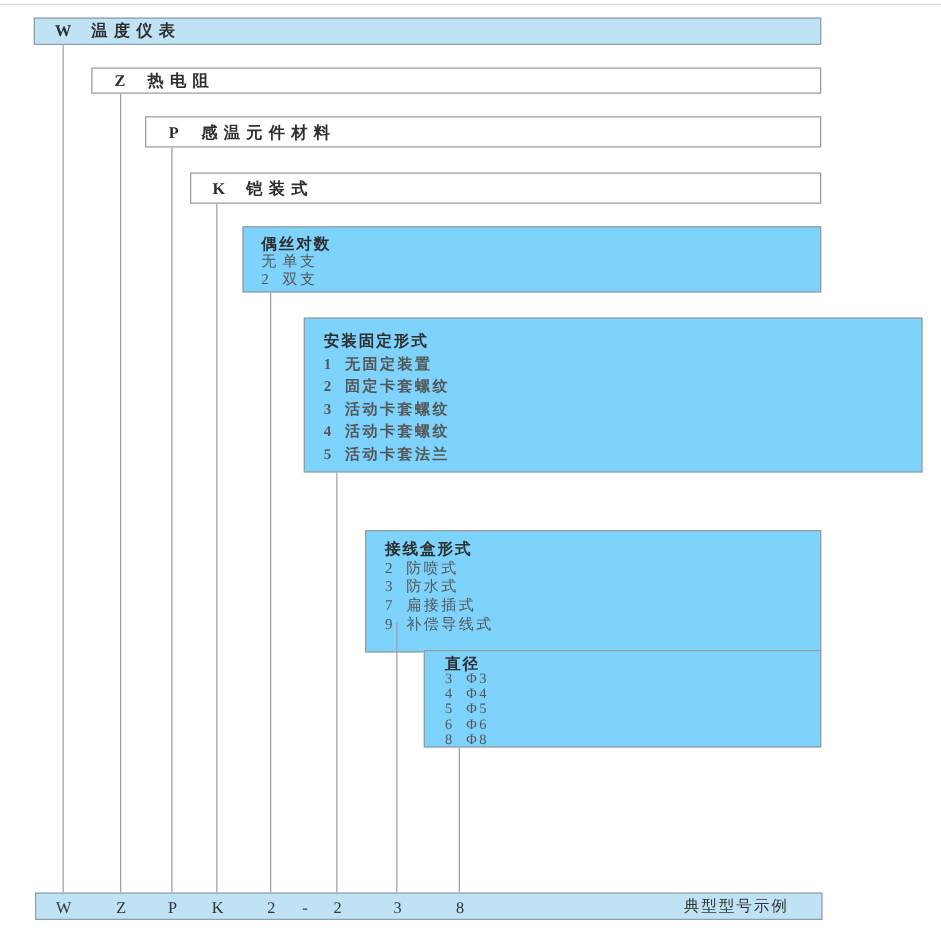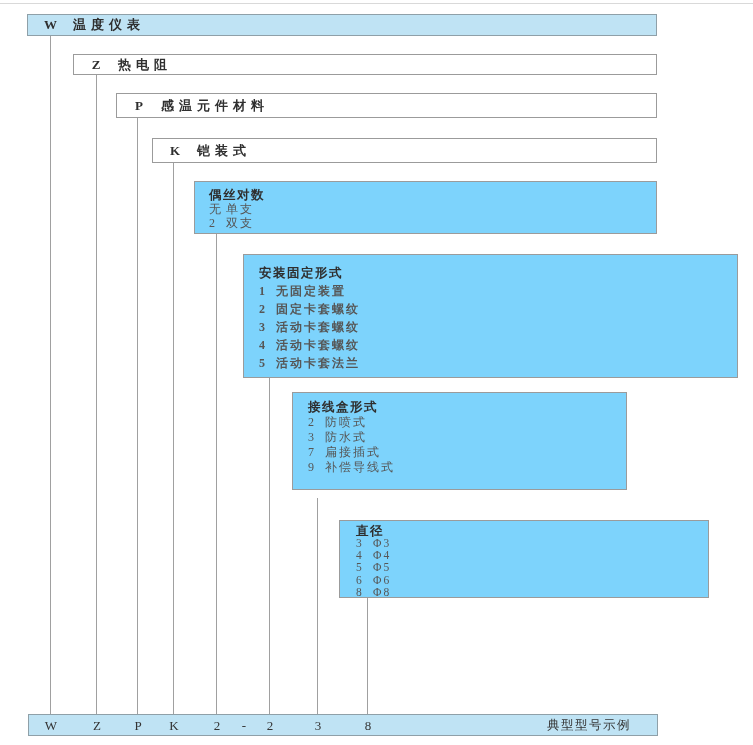--- a/index.html
+++ b/index.html
@@ -155,37 +155,37 @@
       <span class="icode">3</span><span class="ilabel">活动卡套螺纹</span>
     </div>
     <div class="row">
       <span class="icode">4</span><span class="ilabel">活动卡套螺纹</span>
     </div>
     <div class="row">
       <span class="icode">5</span><span class="ilabel">活动卡套法兰</span>
     </div>
   </div>
 
-  <div class="listbox b7" style="left:292px;top:392px;width:335px;height:98px;">
+  <div class="listbox b7" style="left:292px;top:424px;width:365px;height:98px;">
     <div class="title">接线盒形式</div>
     <div class="row">
       <span class="icode">2</span><span class="ilabel">防喷式</span>
     </div>
     <div class="row">
       <span class="icode">3</span><span class="ilabel">防水式</span>
     </div>
     <div class="row">
       <span class="icode">7</span><span class="ilabel">扁接插式</span>
     </div>
     <div class="row">
       <span class="icode">9</span><span class="ilabel">补偿导线式</span>
     </div>
   </div>
 
-  <div class="listbox b8" style="left:339px;top:520px;width:370px;height:78px;">
+  <div class="listbox b8" style="left:339px;top:520px;width:318px;height:78px;">
     <div class="title">直径</div>
     <div class="row">
       <span class="icode">3</span><span class="ilabel">Φ3</span>
     </div>
     <div class="row">
       <span class="icode">4</span><span class="ilabel">Φ4</span>
     </div>
     <div class="row">
       <span class="icode">5</span><span class="ilabel">Φ5</span>
     </div>

